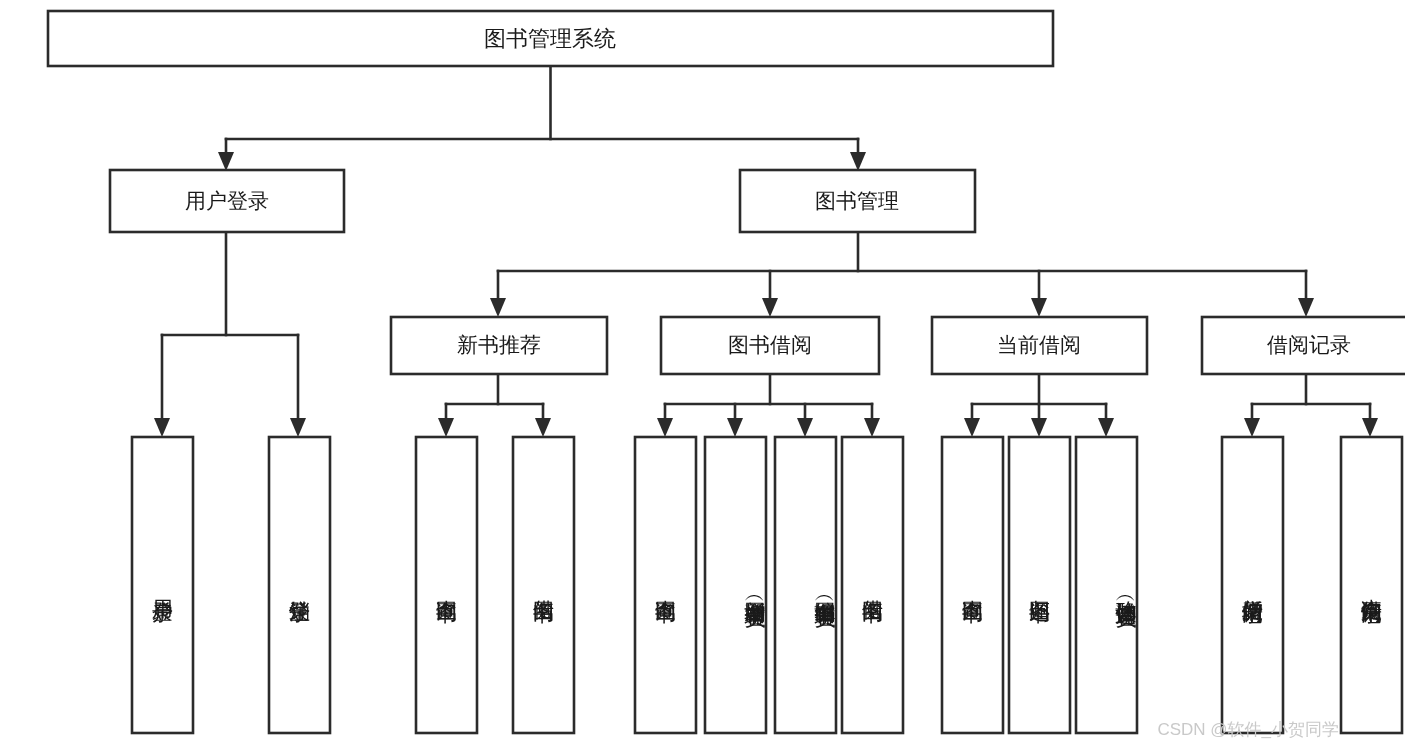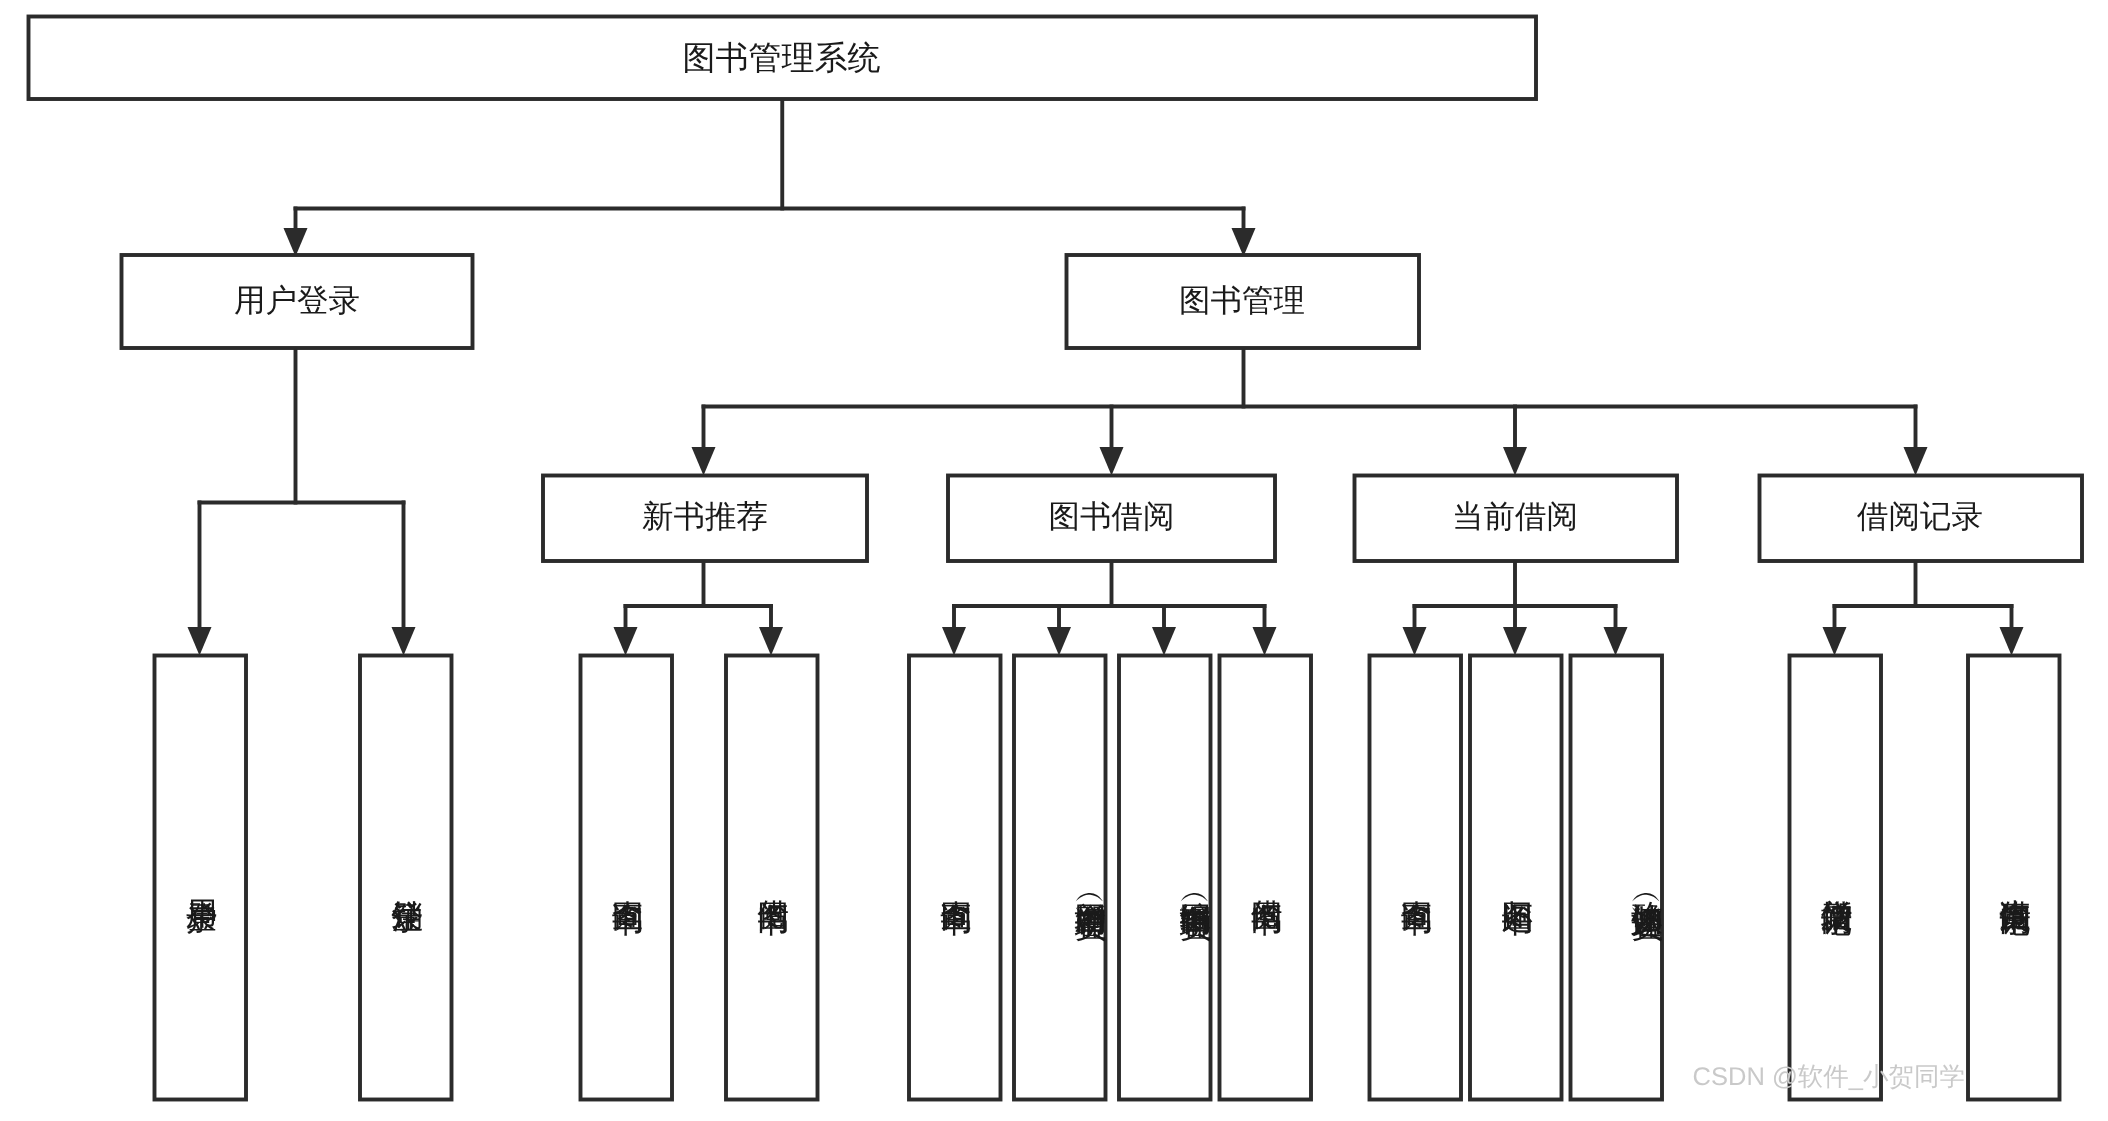--- a/index.html
+++ b/index.html
@@ -11,20 +11,21 @@
     width: 1405px;
     height: 747px;
     font-family: "Liberation Sans", "DejaVu Sans", sans-serif;
     overflow: hidden;
     position: relative;
   }
   #diagram-root {
     position: relative;
     width: 1318px;
     height: 747px;
+    margin-left: 29px;
   }
   svg.diagram-canvas {
     position: absolute;
     top: 0; left: 0;
     width: 1405px;
     height: 747px;
   }
   .node-box {
     fill: #ffffff;
     stroke: #2b2b2b;
@@ -64,21 +65,21 @@
     line-height: 1.05;
     color: #1a1a1a;
     letter-spacing: 1px;
     white-space: nowrap;
     text-align: center;
     pointer-events: none;
   }
   .watermark {
     position: absolute;
     right: 8px;
-    bottom: 18px;
+    bottom: 6px;
     font-family: "Liberation Sans", "DejaVu Sans", sans-serif;
     font-size: 17px;
     color: #c9c9c9;
     white-space: nowrap;
   }
 </style>
 </head>
 <body>
 
 <div id="diagram-root">

